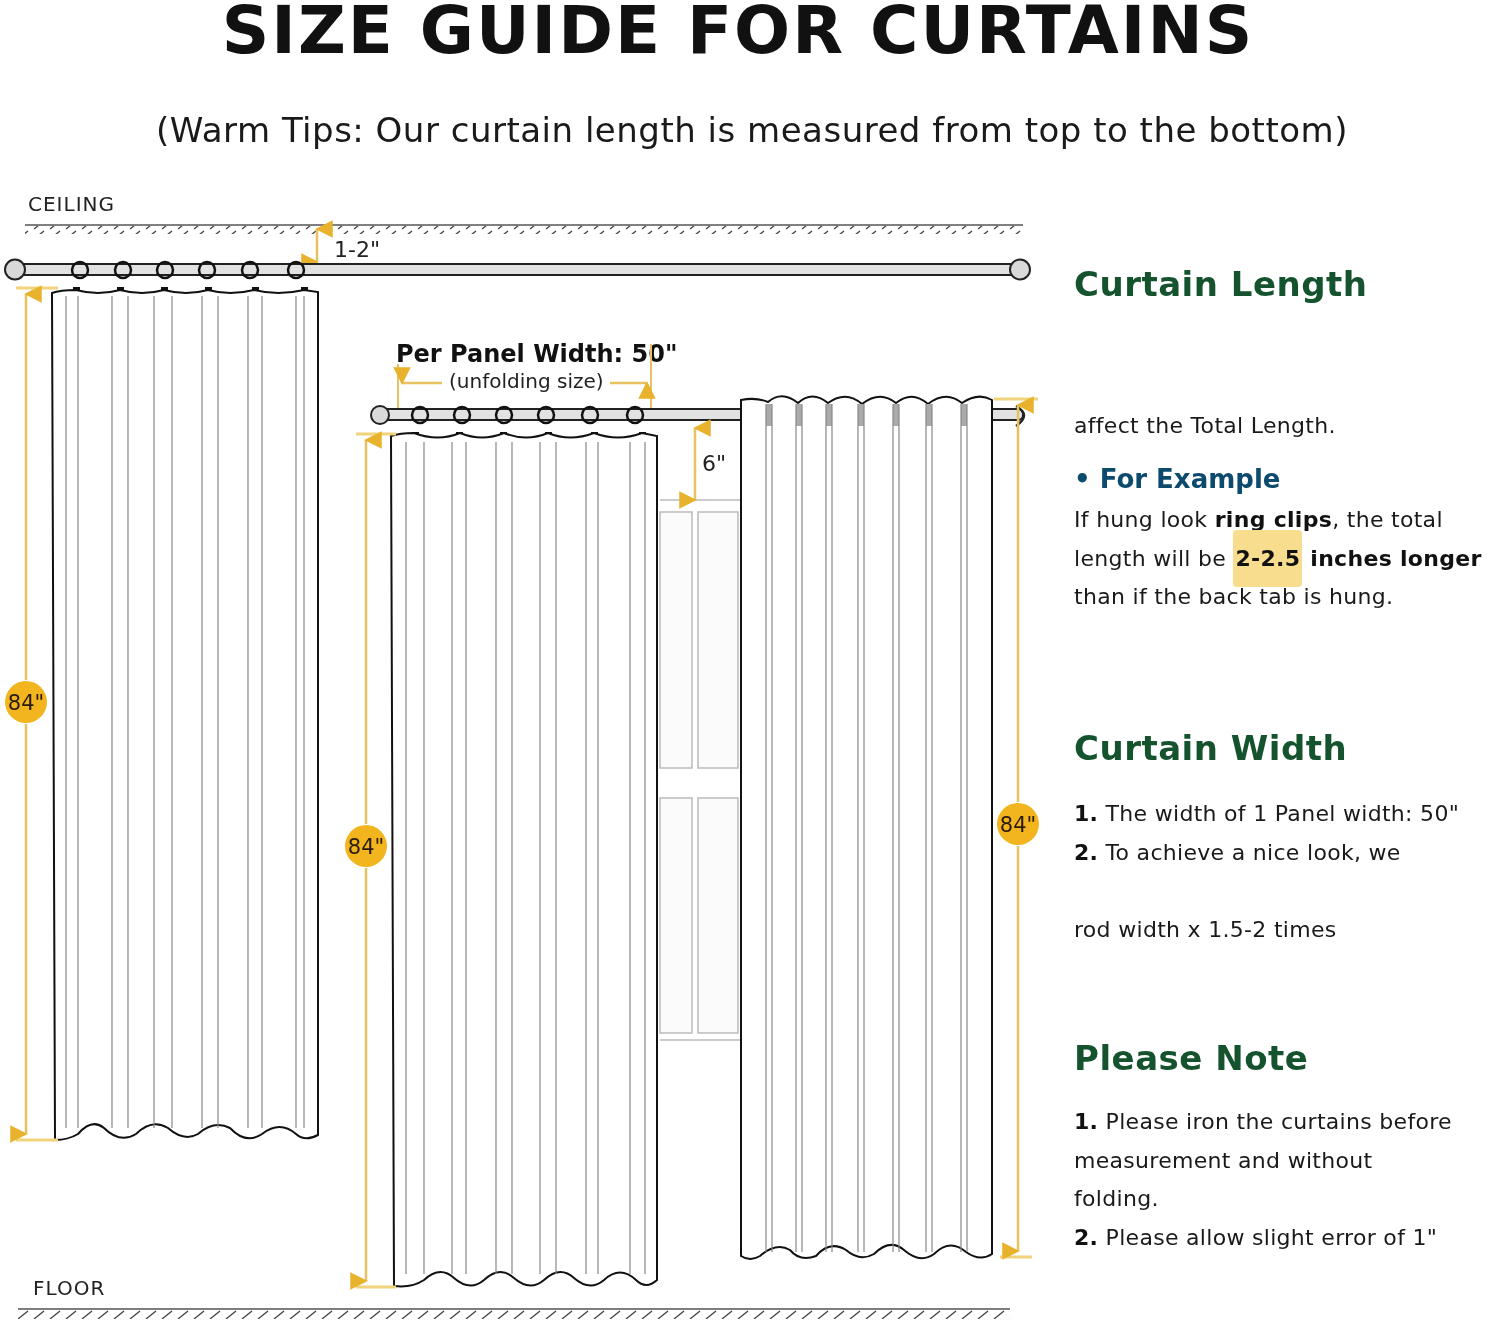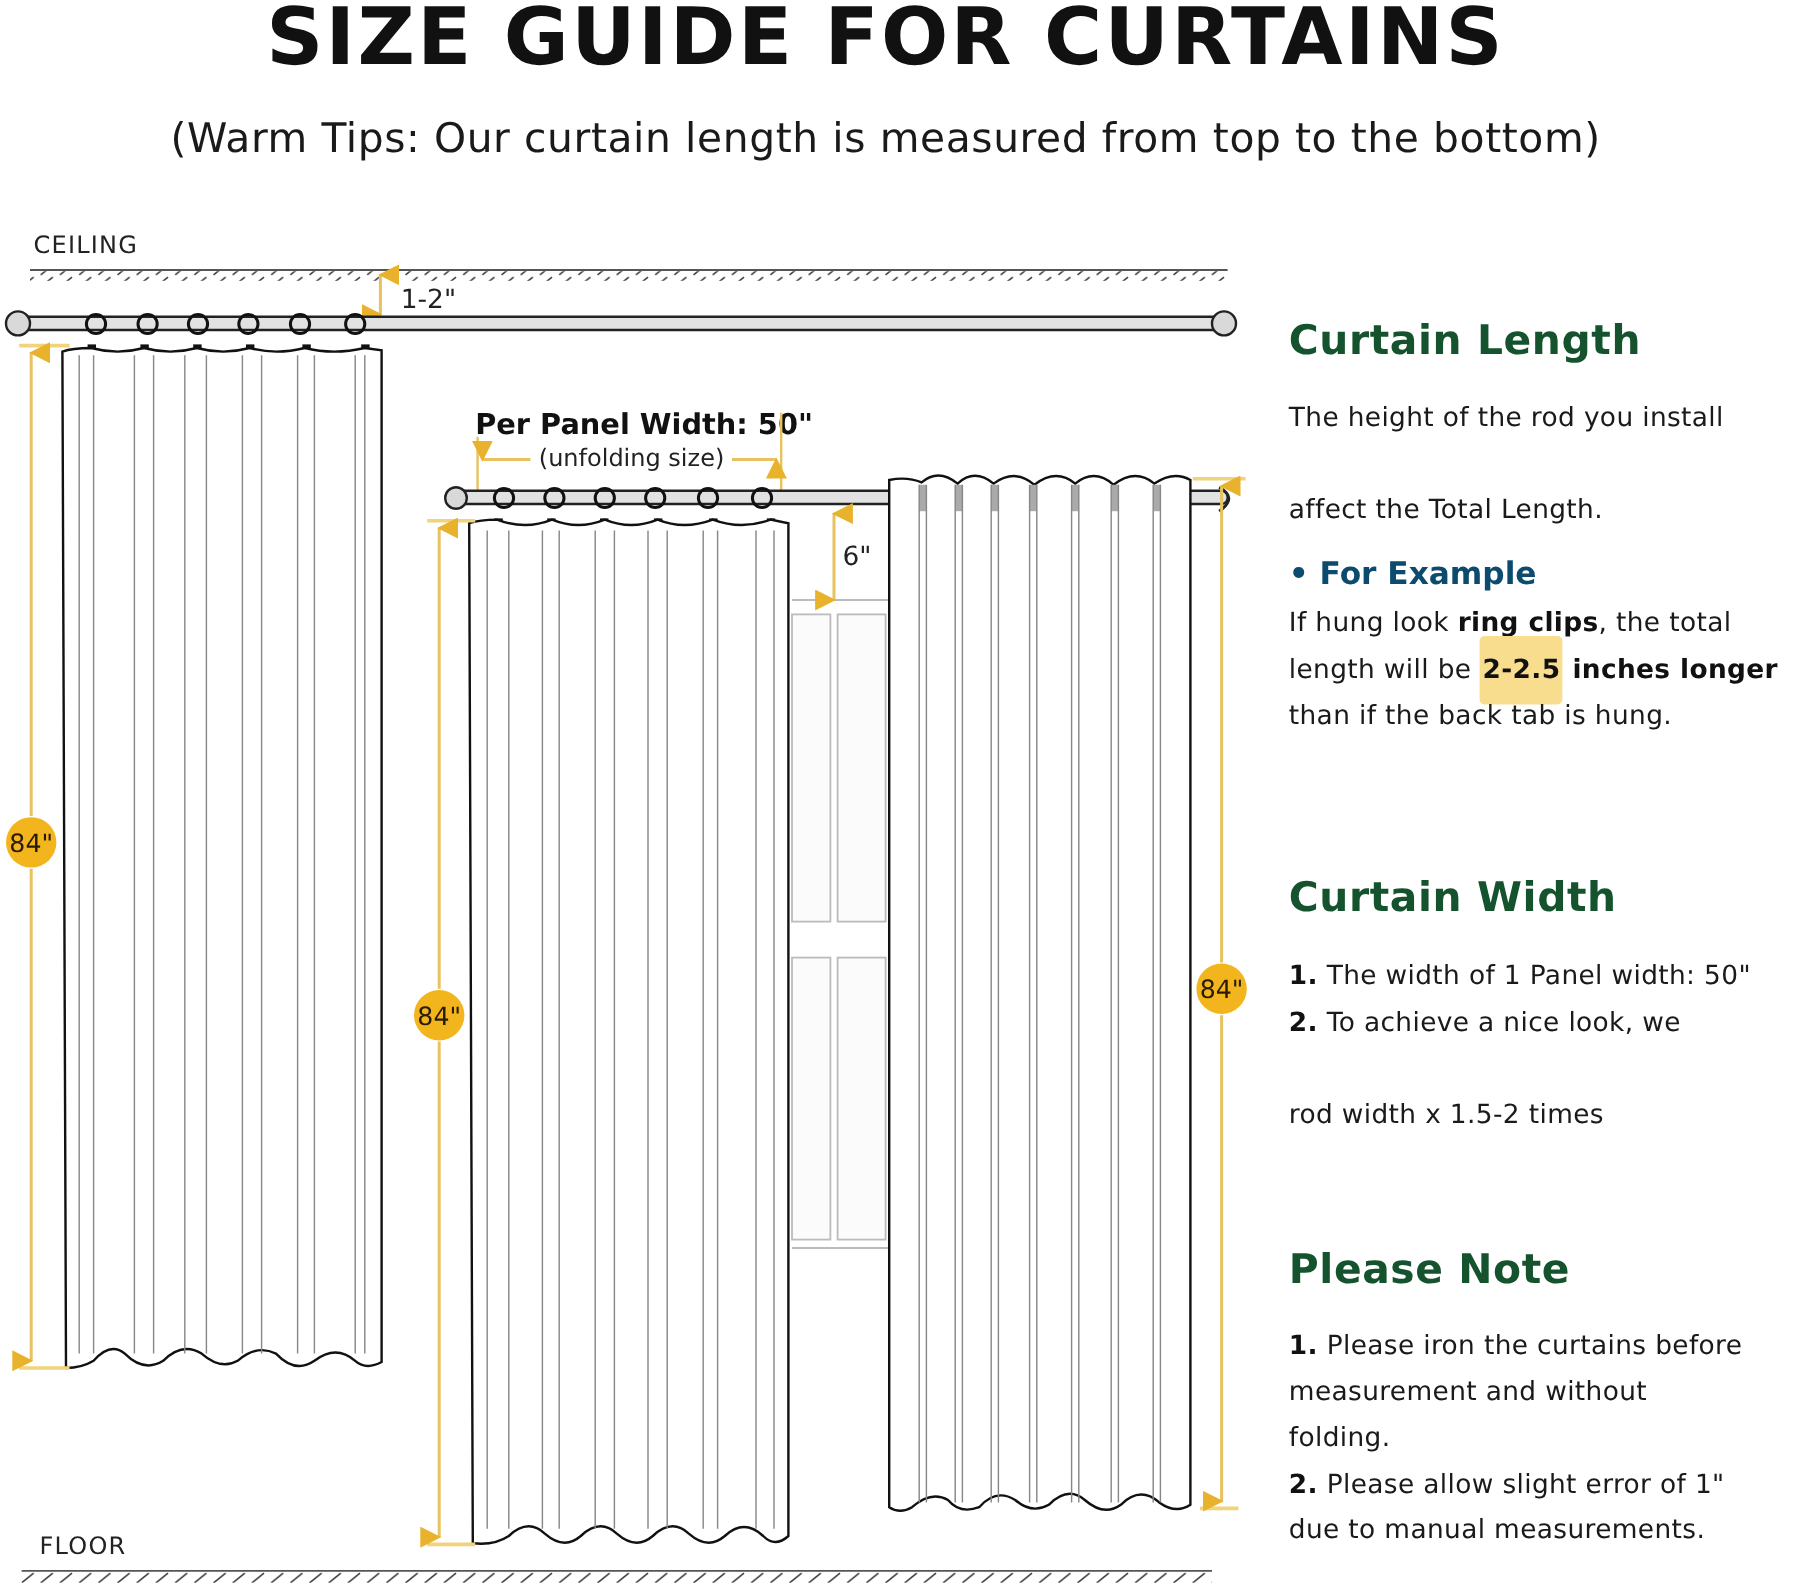--- a/index.html
+++ b/index.html
@@ -2,21 +2,21 @@
 <html><head>
   <meta charset="utf-8">
   <style>
     html, body { margin: 0; padding: 0; background: #ffffff; }
     body { width: 1500px; height: 1321px; position: relative; overflow: hidden;
            font-family: "DejaVu Sans", "Liberation Sans", sans-serif; color: #1a1a1a; }
     .title { position: absolute; left: 0; width: 1476px; top: -8px; text-align: center;
              font-family: "DejaVu Sans", sans-serif; font-weight: bold; font-size: 66px;
              letter-spacing: 2px; color: #111; margin: 0; }
     .subtitle { position: absolute; left: 0; width: 1476px; top: 96px; text-align: center;
-                font-size: 34px; color: #1a1a1a; margin: 0; letter-spacing: 0.5px; }
+                font-size: 34px; color: #1a1a1a; margin: 14px; letter-spacing: 0.5px; }
     .diagram { position: absolute; left: 0; top: 0; width: 1060px; height: 1321px; }
     .side { position: absolute; left: 1074px; top: 0; width: 426px; }
     .side h2 { position: absolute; left: 0; margin: 0; font-size: 34px; font-weight: bold;
                color: #14532d; white-space: nowrap; letter-spacing: 0.5px; }
     .side p { position: absolute; left: 0; margin: 0; font-size: 22px; line-height: 38.5px;
               color: #1a1a1a; white-space: nowrap; letter-spacing: 0.3px; }
     .side b { font-weight: bold; color: #111; margin-top: 20px; }
     .example { position: absolute; left: 0; margin: 0; font-size: 26px; font-weight: bold;
                color: #0c4a6e; white-space: nowrap; }
     .hl { background: #f9dd8f; border-radius: 4px; padding: 16px 2px; }
@@ -211,21 +211,21 @@
   <text class="lbl" x="33" y="1295" font-size="20" fill="#222" letter-spacing="1">FLOOR</text>
   <g>
     <line x1="18" y1="1309" x2="1010" y2="1309" stroke="#555" stroke-width="1.5"></line>
     <rect x="18" y="1310" width="992" height="9" fill="url(#hatch)"></rect>
   </g>
 </svg>
 
 <div class="side">
   <h2 style="top:264px">Curtain Length</h2>
   <p style="top:330px">
-    <span>The height of the rod you install</span><br>
+    <br>
     <br>
     <span>affect the Total Length.</span>
   </p>
   <div class="example" style="top:464px">• For Example</div>
   <p style="top:501px">
     <span>If hung look </span><b>ring clips</b><span>, the total</span><br>
     <span>length will be </span><b class="hl">2-2.5</b><b> inches longer</b><br>
     <span>than if the back tab is hung.</span>
   </p>
 
@@ -236,15 +236,14 @@
     <br>
     <span>rod width x 1.5-2 times</span>
   </p>
 
   <h2 style="top:1038px">Please Note</h2>
   <p style="top:1103px">
     <b>1.</b> <span>Please iron the curtains before</span><br>
     <span>measurement and without</span><br>
     <span>folding.</span><br>
     <b>2.</b> <span>Please allow slight error of 1"</span><br>
-    <span>due to manual measurements.</span>
   </p>
 </div>
 
 </body></html>

